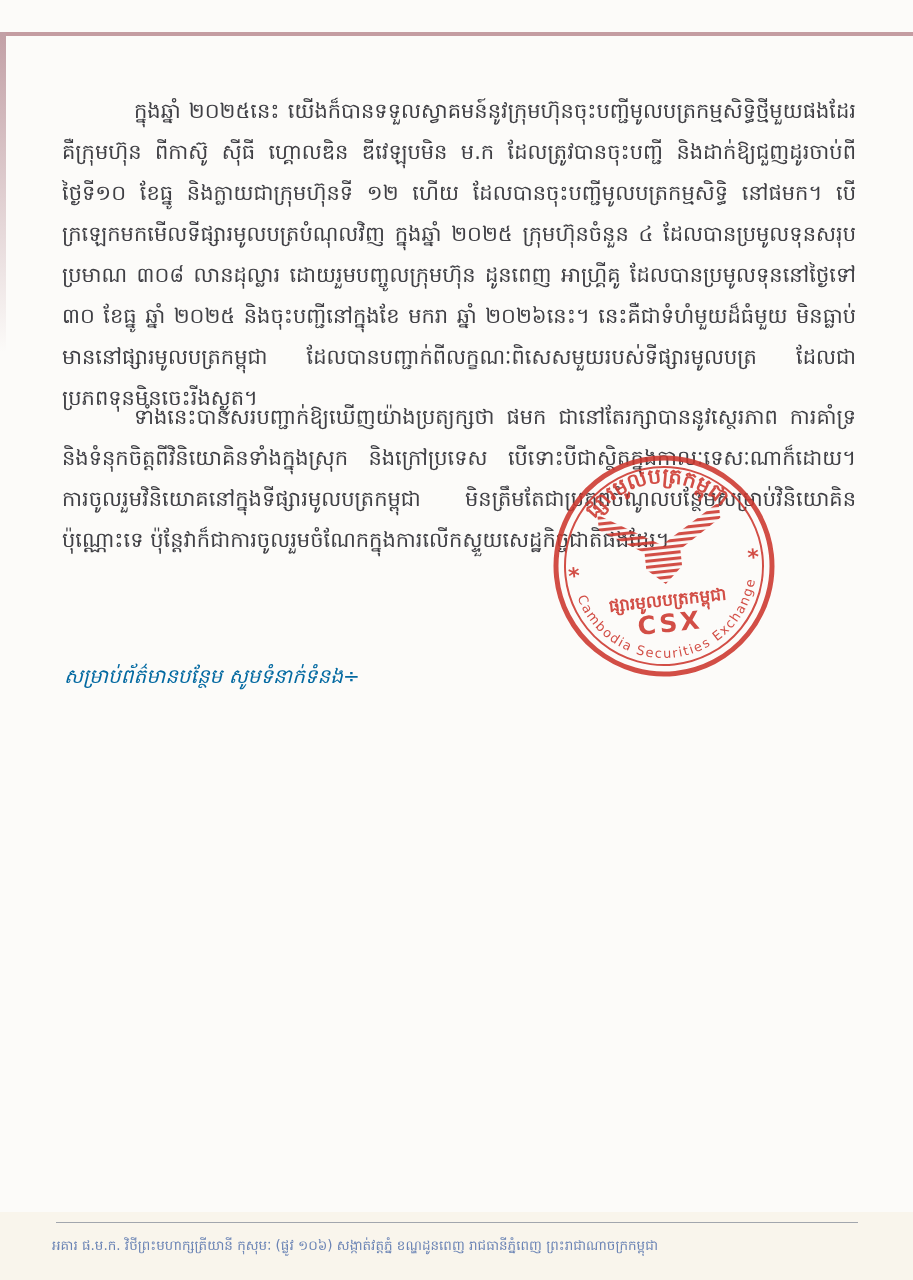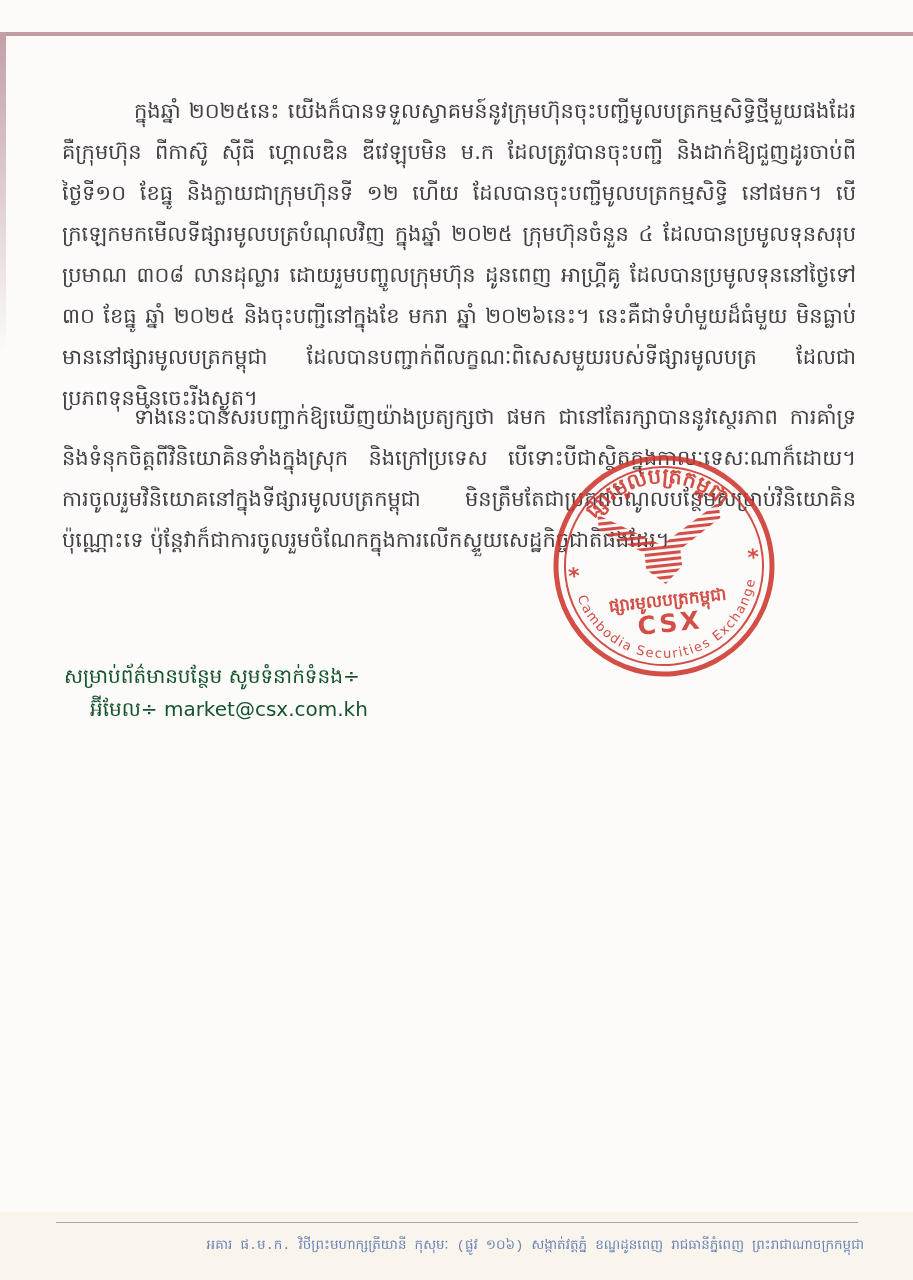--- a/index.html
+++ b/index.html
@@ -17,21 +17,21 @@
   .body-text{
     position:absolute;left:62px;width:794px;
     color:#3f3f44;font-size:21px;line-height:41px;
     text-align:justify;overflow-wrap:anywhere;word-break:break-word;
   }
   .p1{top:38px;height:300px;text-indent:72px;}
   .p2{top:344px;height:210px;text-indent:72px;}
 
   .contact{
     position:absolute;left:64px;top:628px;
-    color:#14532d;font-size:20px;line-height:33px;
+    color:#0369a1;font-size:20px;line-height:33px;font-style:italic;
   }
   .contact .c-line{white-space:nowrap;}
   .contact .indent{padding-left:26px;}
 
   
   .stamp{
     position:absolute;left:548px;top:418px;width:232px;height:232px;
     transform:rotate(-6deg);opacity:0.88;pointer-events:none;
   }
 
@@ -39,23 +39,22 @@
   .footer-band{
     position:absolute;left:0;top:1180px;width:913px;height:100px;
     background:#f9f5ec;
   }
   .footer-rule{
     position:absolute;left:56px;top:1190px;width:802px;height:1px;
     background:#a2a6ad;
   }
   .footer{
     position:absolute;left:52px;top:1198px;width:812px;
-    color:#6b84b5;font-size:13.5px;line-height:31px;text-align:right;
+    color:#6b84b5;font-size:13.5px;line-height:31px;text-align:left;
     overflow-wrap:anywhere;
-    font-family:Liberation Mono, monospace;
   }
   .footer .f2 span{margin:0 3px;}
   .footer .latin{color:#6b84b5;}
 </style>
 </head>
 <body>
 
 <div class="page-inner">
 
   <div class="edge-top"></div>
@@ -90,24 +89,20 @@
 
       <path d="M55,58 L116,95 L177,58 L177,74 L134,101 L134,118 L116,134 L98,118 L98,101 L55,74 Z" fill="url(#stripes)"></path>
 
       <text x="116" y="156" font-size="17" font-weight="bold" fill="#cd372e" text-anchor="middle">ផ្សារមូលបត្រកម្ពុជា</text>
       <text x="116" y="182" font-size="25" font-weight="bold" fill="#cd372e" text-anchor="middle" letter-spacing="3">CSX</text>
     </svg>
   </div>
 
   <div class="contact">
     <div class="c-line">សម្រាប់ព័ត៌មានបន្ថែម សូមទំនាក់ទំនង÷</div>
-    <div class="c-line indent">
-      <span>អ៊ីមែល÷</span>
-      <span>market@csx.com.kh</span>
-    </div>
   </div>
 
   <div class="footer-band"></div>
   <div class="footer-rule"></div>
   <div class="footer">
     <div class="f1">អគារ ផ.ម.ក. វិថីព្រះមហាក្សត្រីយានី កុសុមៈ (ផ្លូវ ១០៦) សង្កាត់វត្តភ្នំ ខណ្ឌដូនពេញ រាជធានីភ្នំពេញ ព្រះរាជាណាចក្រកម្ពុជា</div>
   </div>
 
 </div>
 

